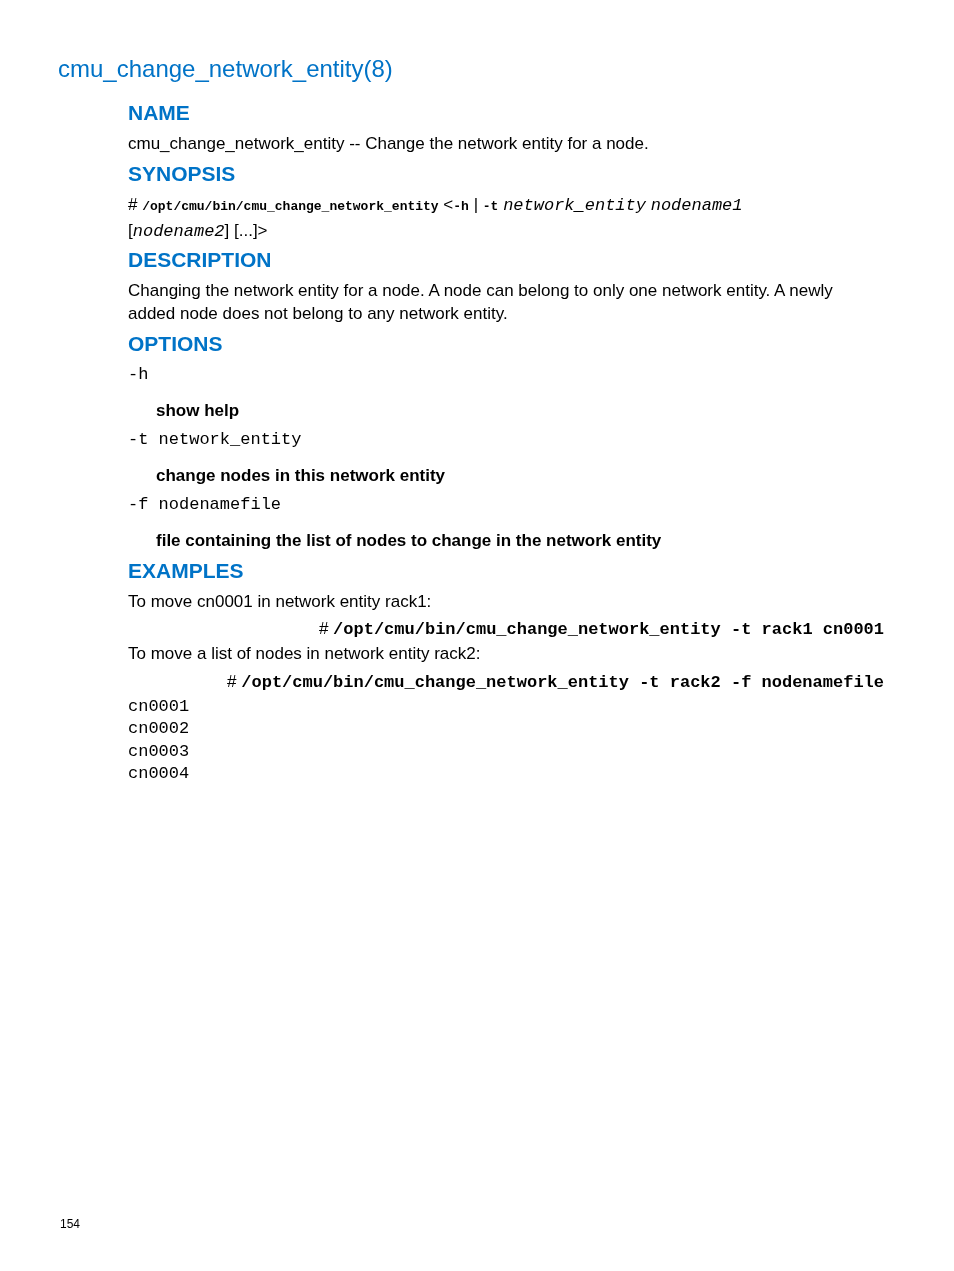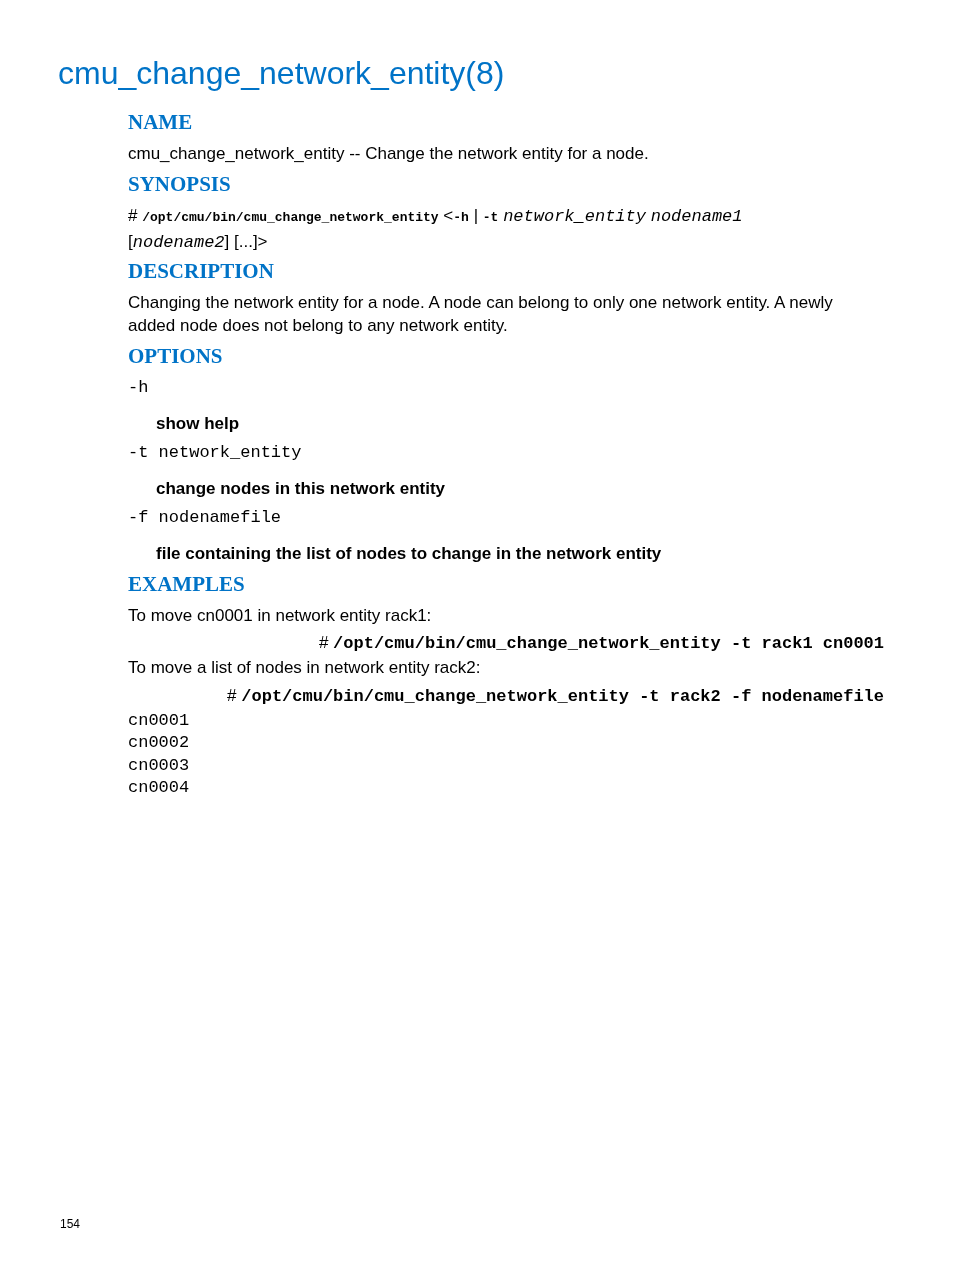--- a/index.html
+++ b/index.html
@@ -10,34 +10,34 @@
     body {
       font-family: Arial, Helvetica, sans-serif;
       background: #fff;
       width: 954px;
       height: 1271px;
       position: relative;
       padding: 55px 70px 60px 60px;
     }
     .page-title {
       color: #0073c7;
-      font-size: 32px;
+      font-size: 24px;
       font-weight: normal;
       font-family: Arial, sans-serif;
       margin-bottom: 18px;
       margin-left: -2px;
     }
     .content {
       margin-left: 68px;
     }
     .section-heading {
       color: #0073c7;
       font-size: 21px;
       font-weight: bold;
-      font-family: Liberation Serif, serif;
+      font-family: Liberation Sans, sans-serif;
       margin-bottom: 8px;
       margin-top: 4px;
     }
     .body-text {
       font-size: 17px;
       font-family: Arial, sans-serif;
       margin-bottom: 6px;
       line-height: 1.35;
       color: #000;
     }

